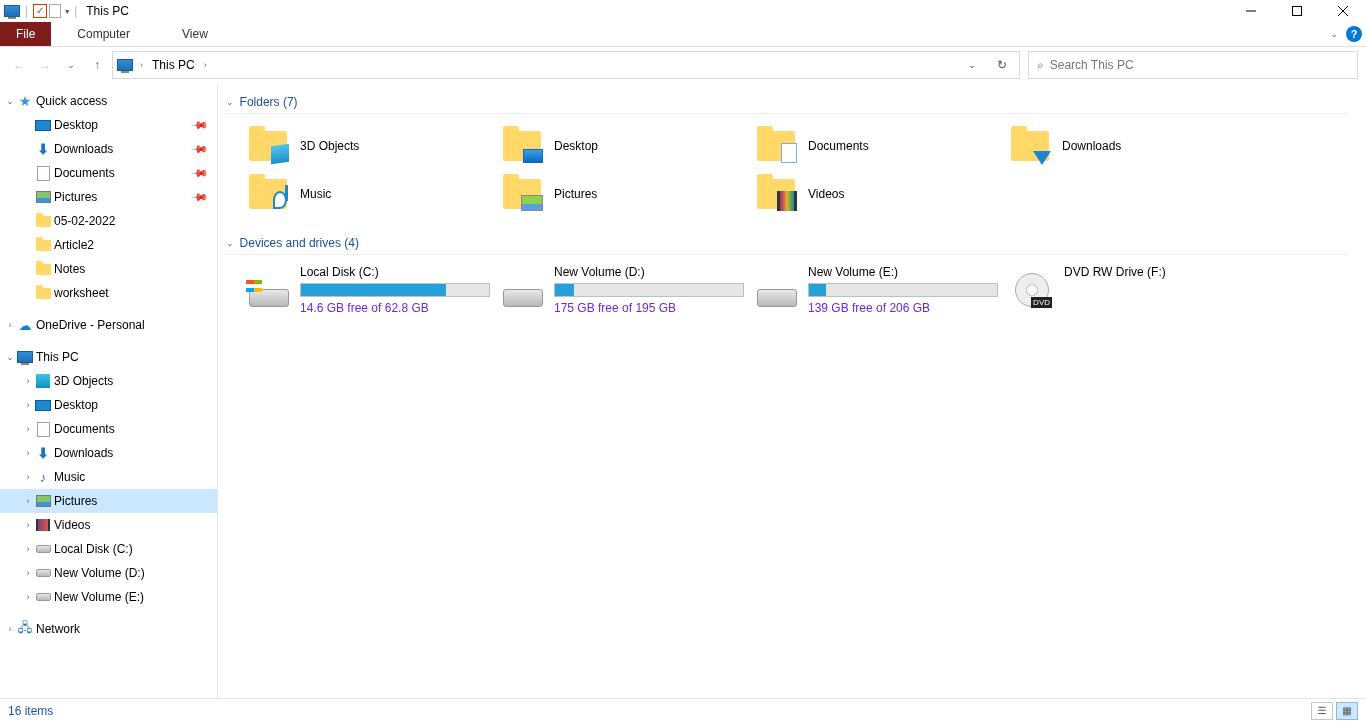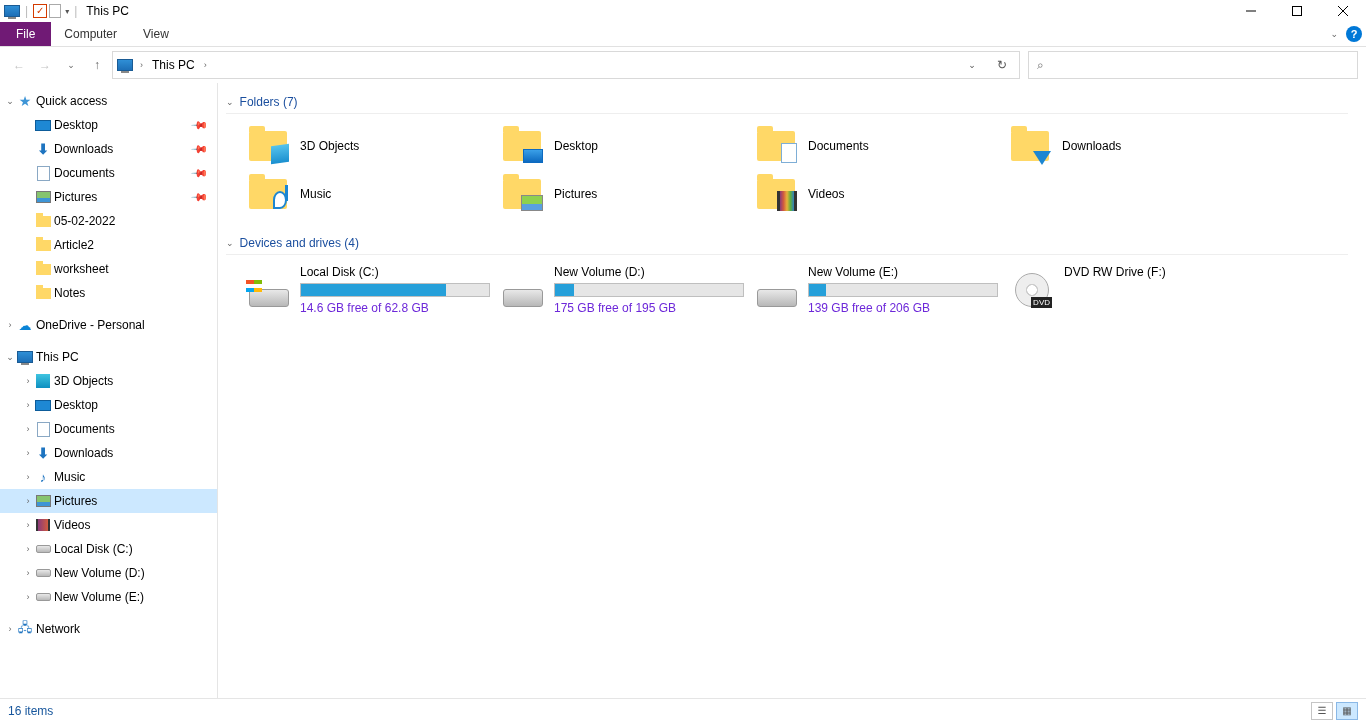--- a/index.html
+++ b/index.html
@@ -13,22 +13,22 @@
 .titlebar .spacer { flex: 1; }
 .win-btn { width: 46px; height: 22px; display: flex; align-items: center; justify-content: center; }
 .ic-pc { width: 16px; height: 12px; background: linear-gradient(#2f8fd6,#1d6fb7); border: 1px solid #1a5b94; position: relative; }
 .ic-pc::after { content:""; position:absolute; left:3px; right:3px; bottom:-3px; height:2px; background:#888; }
 .ic-chk { width:14px; height:14px; border:1px solid #d43b00; display:flex; align-items:center; justify-content:center; color:#d43b00; font-size:10px; line-height:1;}
 .ic-doc { width:12px; height:14px; border:1px solid #aaa; background:#fff; }
 .ic-dd { font-size:8px; color:#555; margin-left:2px; }
 
 
 .ribbon { height: 25px; border-bottom: 1px solid #e1e1e1; display: flex; align-items: stretch; position: relative;}
-.ribbon .tab { padding: 0 13px; display:flex; align-items:center; color:#333;}
-.ribbon .tab.file { background:#701a75; color:#fff; padding: 0 16px;}
+.ribbon .tab { padding: 0 26px; display:flex; align-items:center; color:#333;}
+.ribbon .tab.file { background:#7f1d1d; color:#fff; padding: 0 16px;}
 .ribbon .right { position:absolute; right:4px; top:0; bottom:0; display:flex; align-items:center; gap:8px; }
 .ic-help { width:16px; height:16px; border-radius:50%; background:#0078d7; color:#fff; font-size:11px; display:flex; align-items:center; justify-content:center; font-weight:bold;}
 
 
 .navrow { height: 36px; display:flex; align-items:center; padding: 4px 8px; gap:4px;}
 .nav-btn { width:22px; height:28px; display:flex; align-items:center; justify-content:center; color:#666;}
 .nav-btn.disabled { color:#c3c3c3; }
 .addr { flex:1; height:28px; border:1px solid #d9d9d9; display:flex; align-items:center; padding:0 4px; gap:4px;}
 .addr .crumb { padding: 0 2px; }
 .addr .chev { color:#666; font-size:9px; padding:0 3px;}
@@ -156,20 +156,21 @@
     <span class="ic-pc" style="width:16px;height:12px;"></span>
     <span class="chev">›</span>
     <span class="crumb">This PC</span>
     <span class="chev">›</span>
     <span class="fill"></span>
     <span class="addr-btn" style="font-size:9px;">⌄</span>
     <span class="addr-btn">↻</span>
   </div>
   <div class="search">
     <span>⌕</span>
+    <input placeholder="Search This PC" style="">
   </div>
 </div>
 
 <div class="body">
   <div class="sidebar" id="sidebar">
       <div class="tree-row indent-0 ">
     <span class="exp">⌄</span>
     <span class="icon">
           <span class="i-star">★</span>
         </span>
@@ -222,29 +223,29 @@
           <span class="i-folder"></span>
         </span>
     <span class="lbl">Article2</span>
 
   </div>
       <div class="tree-row indent-1 ">
     <span class="exp"></span>
     <span class="icon">
           <span class="i-folder"></span>
         </span>
+    <span class="lbl">Notes</span>
+
+  </div>
+      <div class="tree-row indent-1 ">
+    <span class="exp"></span>
+    <span class="icon">
+          <span class="i-folder"></span>
+        </span>
     <span class="lbl">worksheet</span>
-
-  </div>
-      <div class="tree-row indent-1 ">
-    <span class="exp"></span>
-    <span class="icon">
-          <span class="i-folder"></span>
-        </span>
-    <span class="lbl">Notes</span>
 
   </div>
       <div style="height:8px"></div>
       <div class="tree-row indent-0 ">
     <span class="exp">›</span>
     <span class="icon">
           <span class="i-cloud">☁</span>
         </span>
     <span class="lbl">OneDrive - Personal</span>
 

